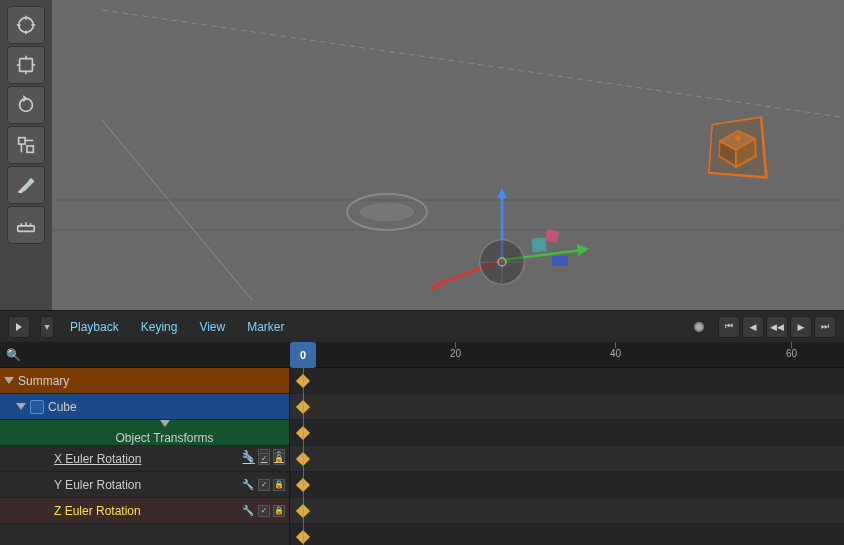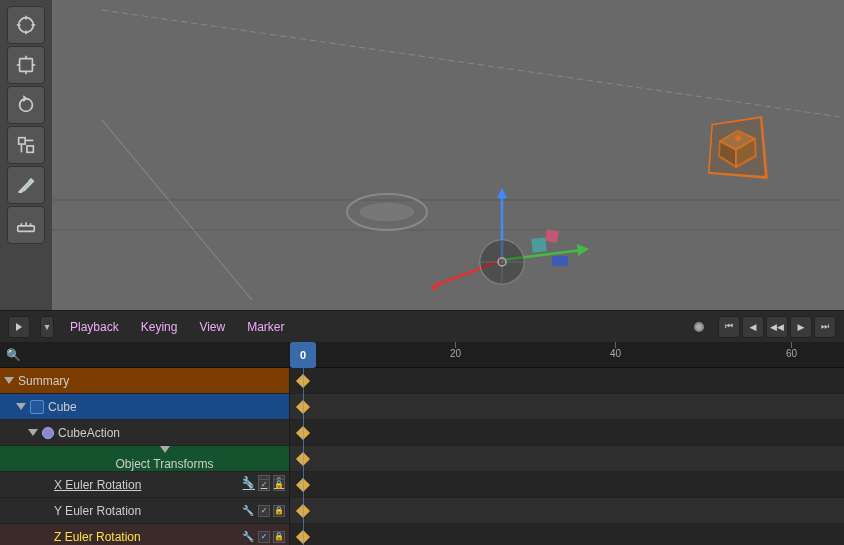--- a/index.html
+++ b/index.html
@@ -100,21 +100,21 @@
       border-radius: 3px;
       display: flex;
       align-items: center;
       justify-content: center;
       cursor: pointer;
       color: #bbb;
       font-size: 10px;
     }
     .tl-menu-item {
       cursor: pointer;
-      color: #f0abfc;
+      color: #7dd3fc;
       font-size: 12px;
       padding: 2px 6px;
       border-radius: 3px;
     }
     .tl-spacer { flex: 1; }
 
     
     #playback-controls {
       display: flex;
       align-items: center;
@@ -480,25 +480,20 @@
       <span class="triangle-down"></span>
       <span>Summary</span>
     </div>
 
     <div class="channel-row ch-cube ch-indent-1">
       <span class="triangle-down"></span>
       <div class="ch-icon-cube"></div>
       <span>Cube</span>
     </div>
 
-    <div class="channel-row ch-action ch-indent-2">
-      <span class="triangle-down"></span>
-      <div class="ch-icon-action"></div>
-      <span>CubeAction</span>
-    </div>
 
     <div class="channel-row ch-transforms ch-indent-3">
       <span class="triangle-down"></span>
       <span>Object Transforms</span>
       <div class="ch-right-icons">
         <span style="font-size:10px;">🔧</span>
         <div class="icon-check">✓</div>
         <div class="icon-lock">🔒</div>
       </div>
     </div>

